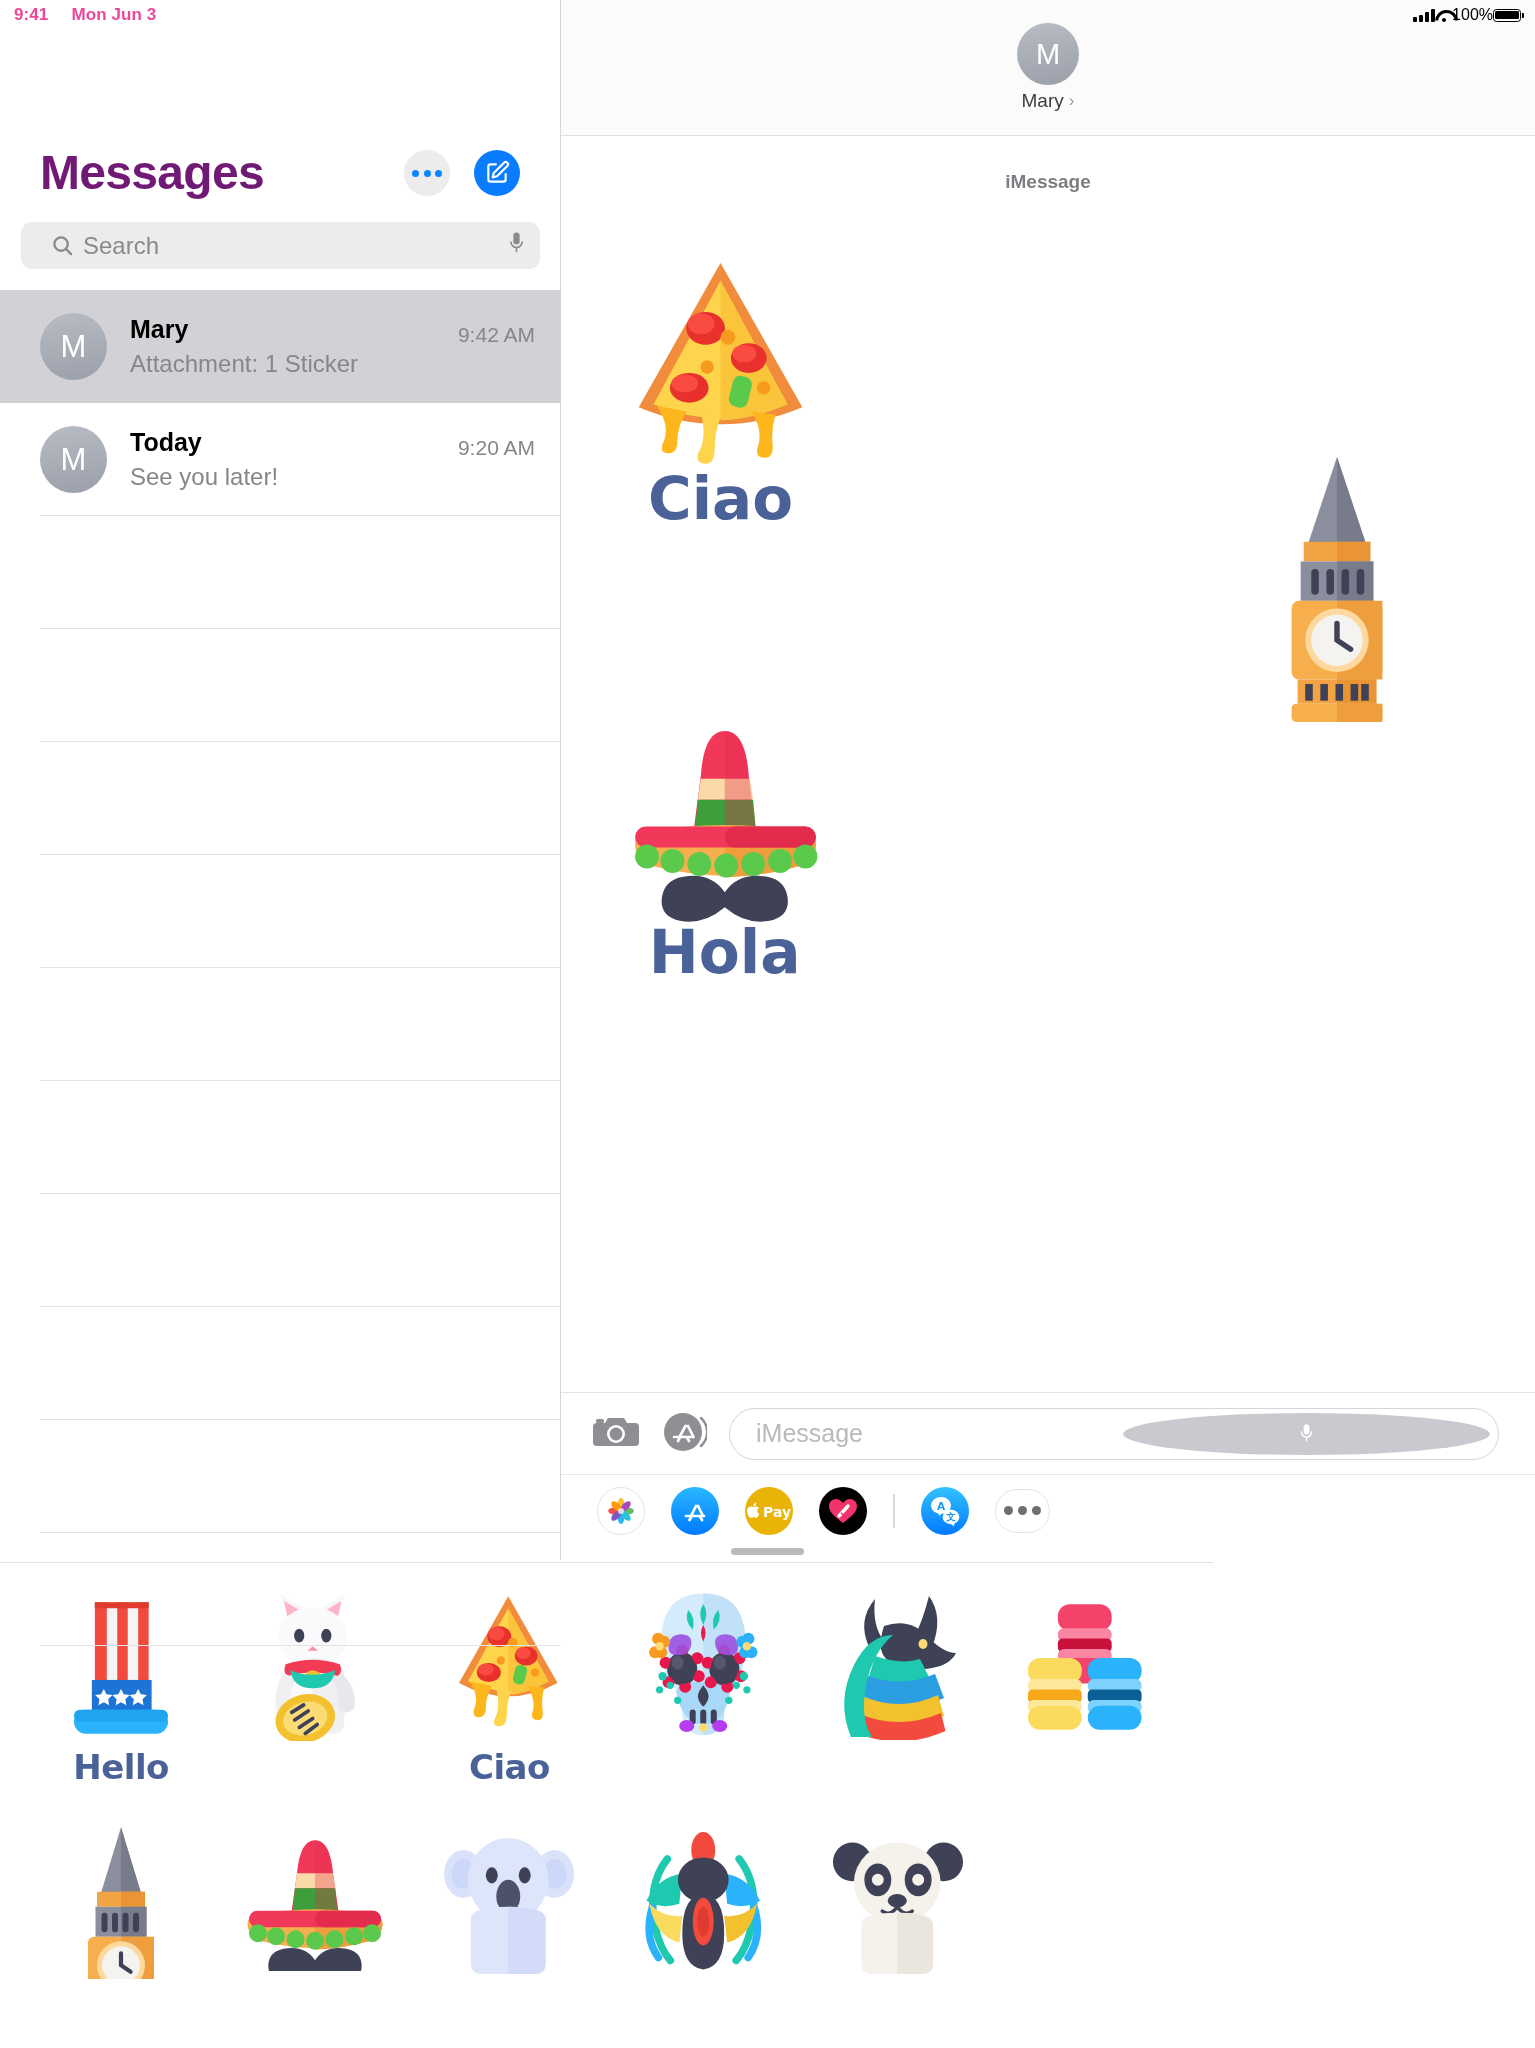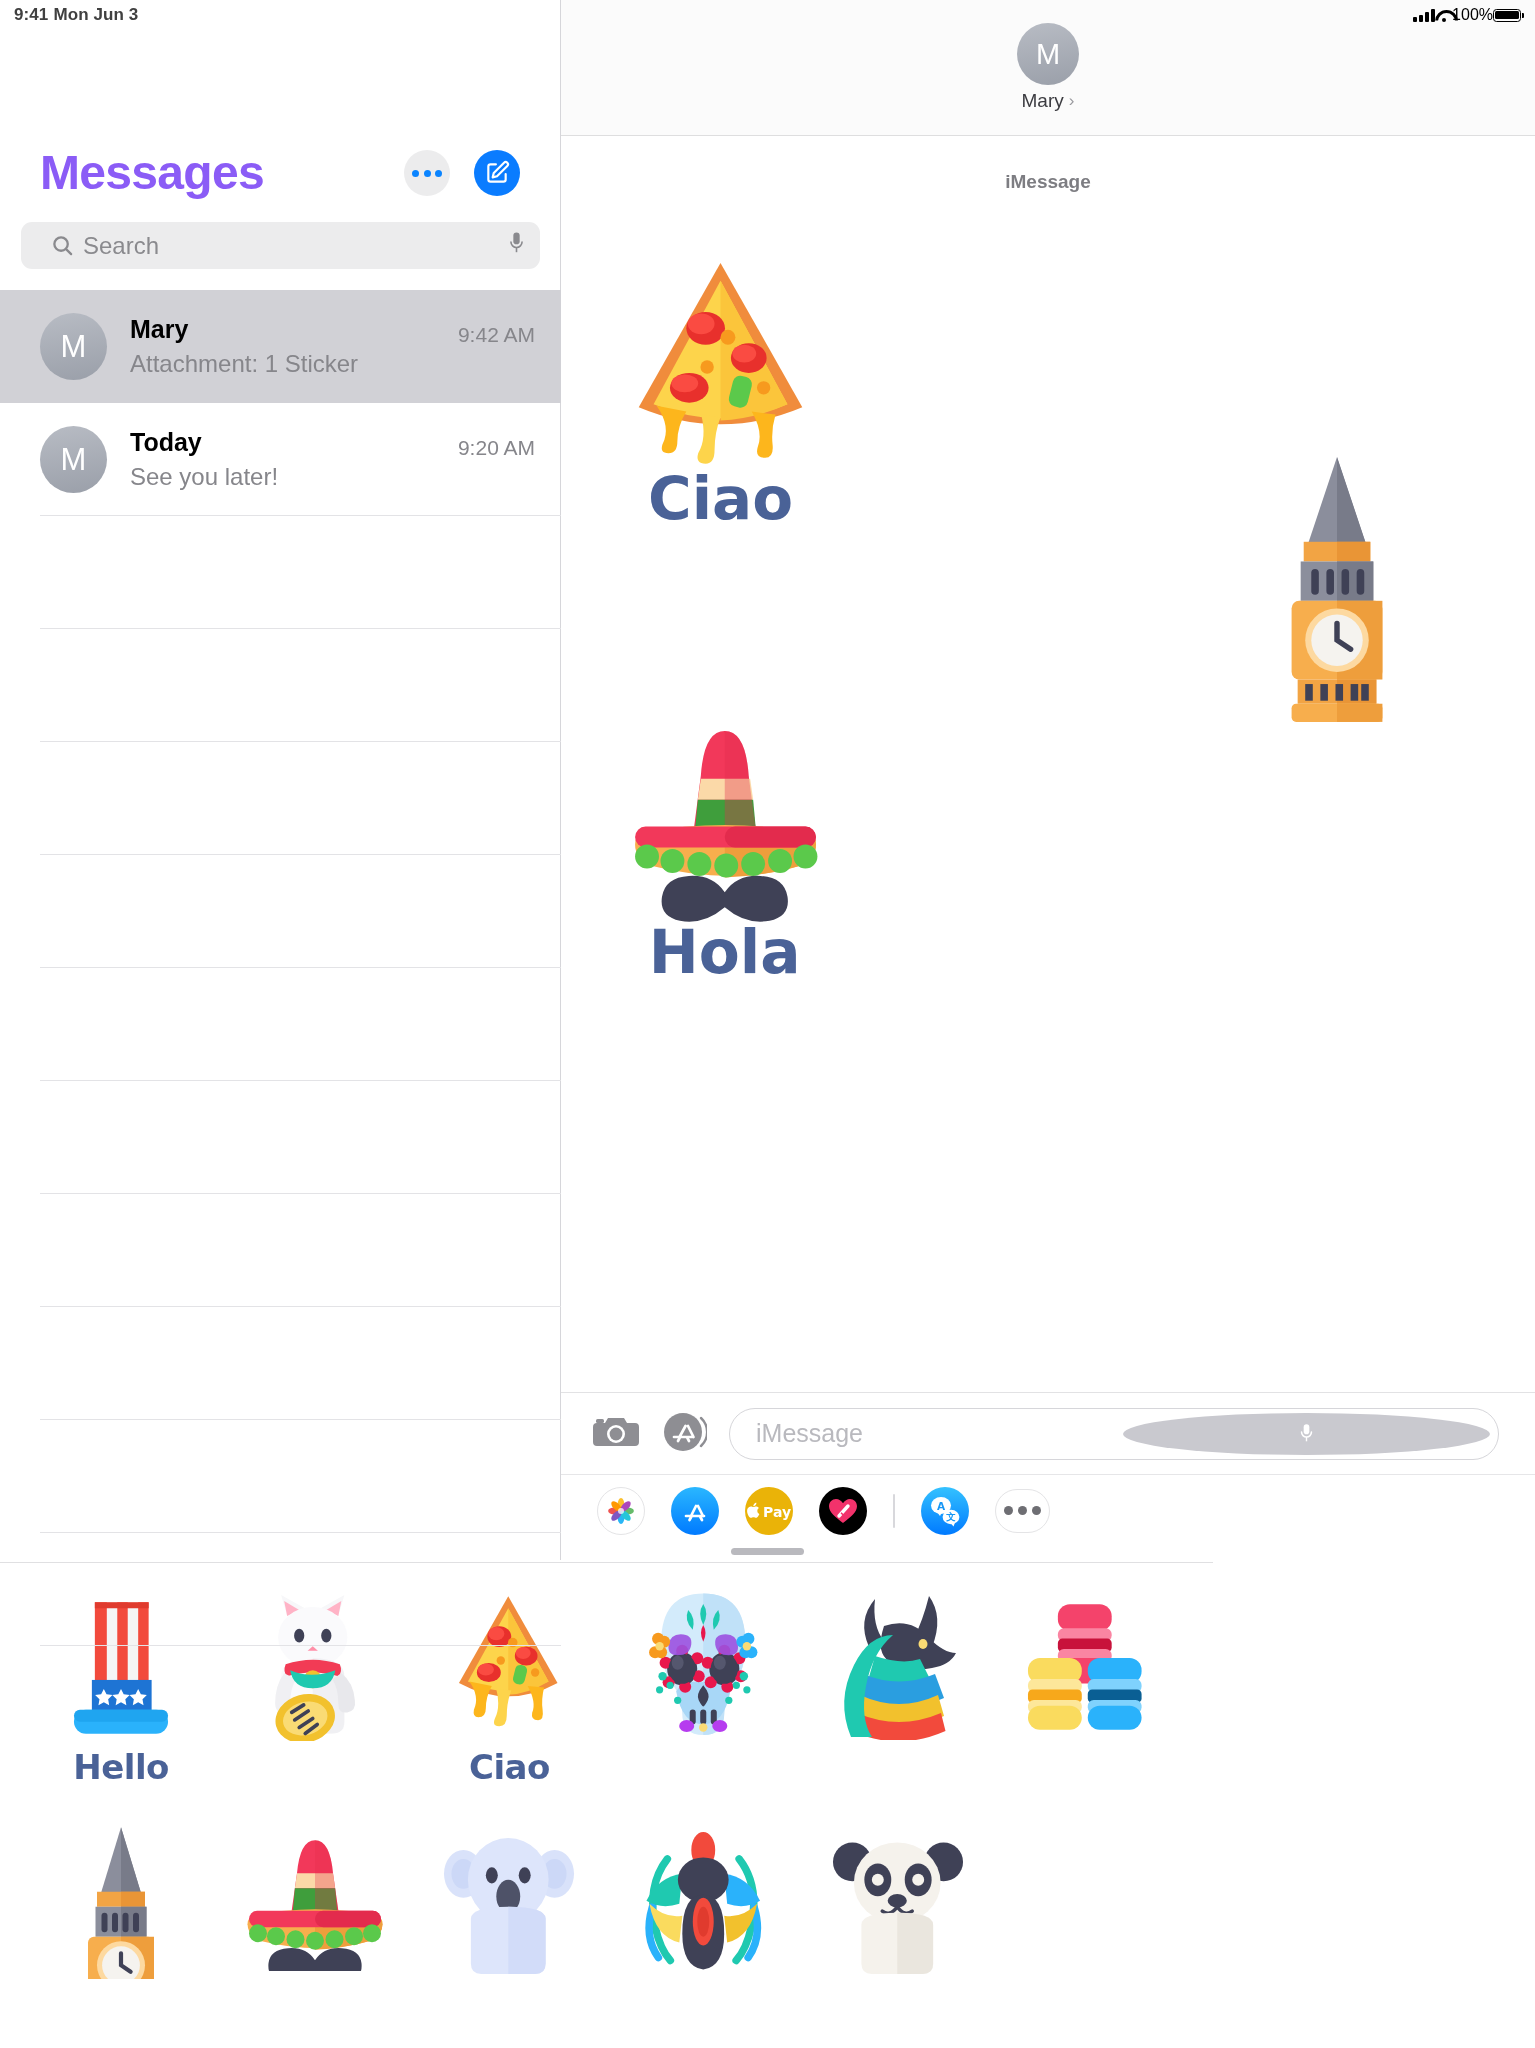--- a/index.html
+++ b/index.html
@@ -10,21 +10,21 @@
     overflow: hidden;
   }
   .screen { position: relative; width: 1535px; height: 2048px; background:#fff; }
 
   
   .statusbar {
     position: absolute; top: 0; left: 0; width: 1535px; height: 30px;
     display: flex; align-items: center; justify-content: space-between;
     padding: 0 14px; z-index: 40;
   }
-  .status-left { display:flex; align-items:flex-start; gap:5px; font-size:17px; font-weight:600; color:#404040; letter-spacing:0.1px;}
+  .status-left { display:flex; align-items:flex-start; gap:23px; font-size:17px; font-weight:600; color:#ec4899; letter-spacing:0.1px;}
   .status-right { display:flex; align-items:center; }
   .sig { display:flex; align-items:flex-end; gap:2px; height:13px;}
   .sig i { display:block; width:4px; background:#000; border-radius:1px; }
   .sig i:nth-child(1){height:5px;} .sig i:nth-child(2){height:7px;}
   .sig i:nth-child(3){height:10px;} .sig i:nth-child(4){height:13px;}
   .wifi { width:17px; height:13px; position:relative; }
   .wifi::before{content:""; position:absolute; left:0; top:1px; width:17px; height:17px;
     border:3px solid #000; border-radius:50%; clip-path: polygon(0 0,100% 0,100% 48%,0 48%);}
   .wifi::after{content:""; position:absolute; left:6.5px; top:9px; width:4px; height:4px; background:#000; border-radius:50%;}
   .batt-label { font-size:16px; font-weight:500; color:#000; }
@@ -32,21 +32,21 @@
   .batt::after{content:""; position:absolute; right:-3.6px; top:3.6px; width:2px; height:5px; background:#000; border-radius:0 1px 1px 0;}
   .batt span{display:block; height:100%; background:#000; border-radius:1.5px;}
 
   
   .sidebar {
     position:absolute; left:0; top:0; width:561px; height:1560px;
     background:#fff; border-right:1px solid #d6d6da; z-index:10;
   }
   .sb-title {
     position:absolute; left:40px; top:145px;
-    font-size:48px; font-weight:700; color:#8b5cf6; letter-spacing:-0.7px;
+    font-size:48px; font-weight:700; color:#701a75; letter-spacing:-0.7px;
   }
   .sb-actions { position:absolute; right:40px; top:150px; display:flex; align-items:center; gap:24px; }
   .round-btn {
     width:46px; height:46px; border-radius:50%; background:#ececed;
     display:flex; align-items:center; justify-content:center;
   }
   .dots3 { display:flex; gap:4.5px; }
   .dots3 i { width:7px; height:7px; border-radius:50%; background:#0a84ff; display:block;}
   .compose-btn { width:46px; height:46px; border-radius:50%; background:#0a7cff;
     display:flex; align-items:center; justify-content:center;}

